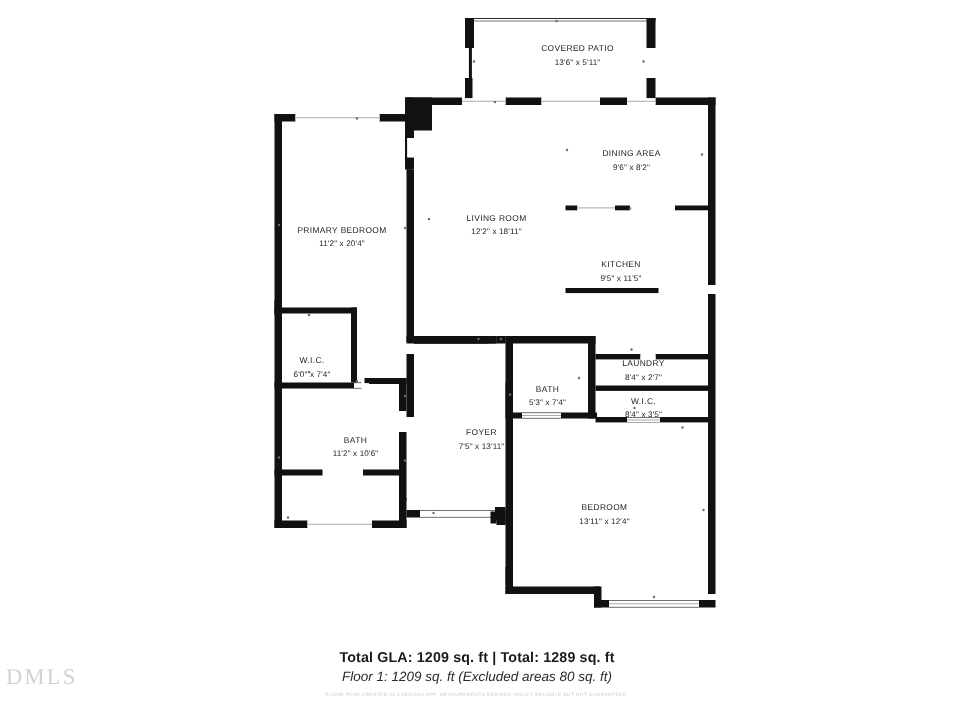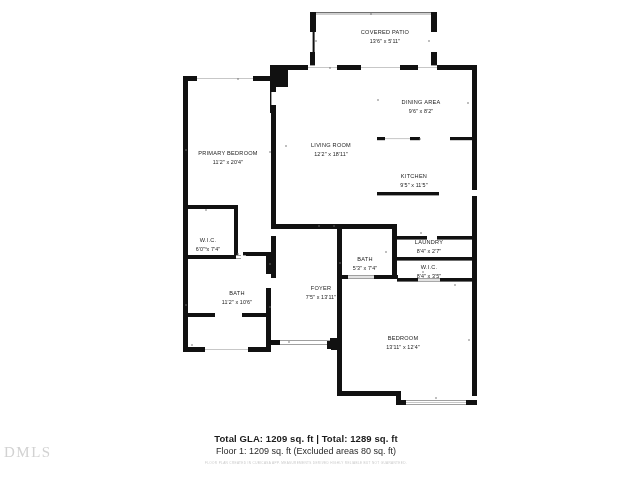--- a/index.html
+++ b/index.html
@@ -30,32 +30,34 @@
     color: #d2d2d2;
     user-select: none;
     text-align: right;
   }
   .footer {
     position: absolute;
     left: 0;
     top: 432px;
     width: 612px;
     text-align: center;
+    padding-left: 12px;
   }
   .footer-line1 {
     font-size: 9.5px;
     font-weight: bold;
     color: #1b1b1b;
     letter-spacing: 0.1px;
     line-height: 13px;
   }
   .footer-line2 {
     font-size: 9px;
     color: #2a2a2a;
     line-height: 12px;
+    font-style: italic;
   }
   .footer-fine {
     margin-top: 4px;
     font-size: 3.1px;
     color: #c9c9c9;
     letter-spacing: 0.35px;
     line-height: 5px;
   }
   svg text {
     font-family: "Liberation Sans", sans-serif;

